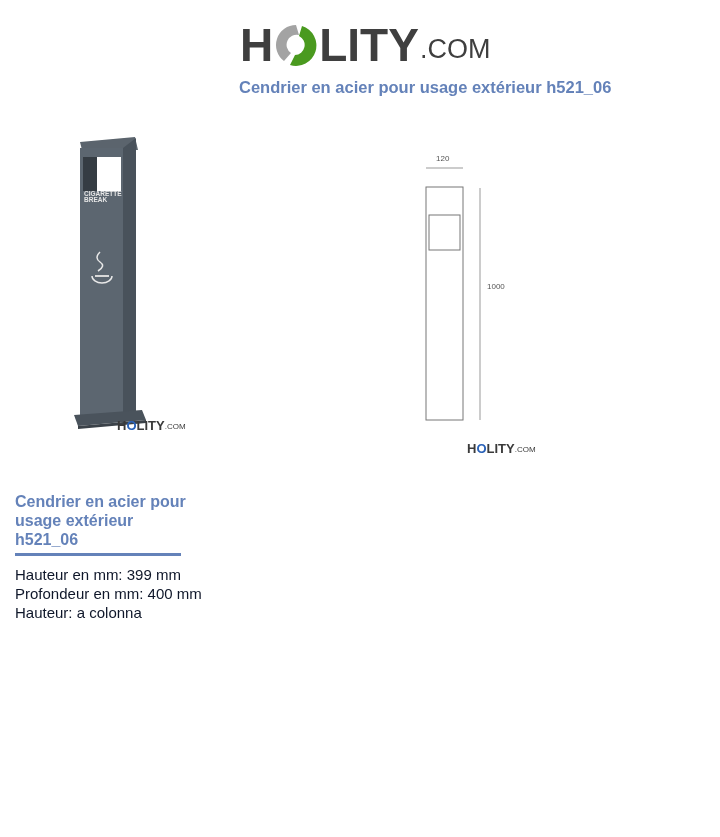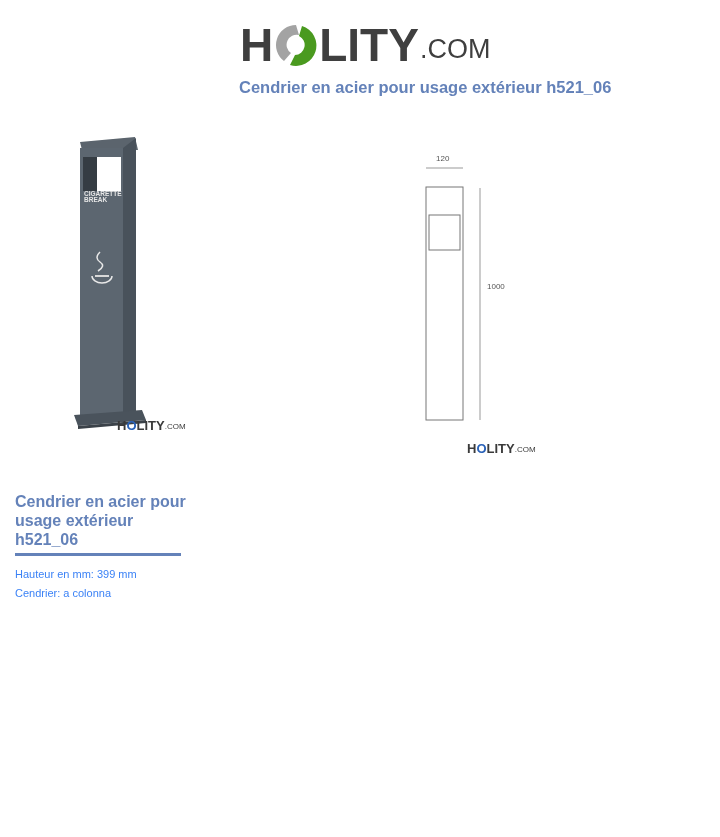--- a/index.html
+++ b/index.html
@@ -39,21 +39,21 @@
 
     .side-title {
       position: absolute; left: 15px; top: 492px; width: 180px;
       font-size: 16px; font-weight: bold; color: #6482b9; line-height: 19px;
     }
     .side-rule {
       position: absolute; left: 15px; top: 553px; width: 166px; height: 3px;
       background: #6482b9;
     }
     .specs { position: absolute; left: 15px; top: 565px; }
-    .spec-line { font-size: 11px; line-height: 19px; color: #3b82f6; white-space: nowrap; }
+    .spec-line { font-size: 15px; line-height: 19px; color: #0f172a; white-space: nowrap; }
   </style>
 </head>
 <body>
 
 <div class="logo">
   <div class="logo-letters">
     <span>H</span>
     <svg class="logo-o" viewBox="0 0 44 46">
       <path d="M22 3 A20 20 0 0 0 10 39 L17 31 A10 10 0 0 1 25 13 Z" fill="#a3a3a3"></path>
       <path d="M28 4 A20 20 0 0 1 16 43 L21 33 A10 10 0 0 0 25 14 Z" fill="#4a9a1f"></path>
@@ -110,14 +110,15 @@
     <span class="l">LITY</span>
     <span class="c">.COM</span>
   </div>
 </div>
 
 <h2 class="side-title">Cendrier en acier pour usage extérieur h521_06</h2>
 <div class="side-rule"></div>
 
 <div class="specs">
   <div class="spec-line">Hauteur en mm: 399 mm</div>
-  <div class="spec-line">Cendrier: a colonna</div>
+  <div class="spec-line">Profondeur en mm: 400 mm</div>
+  <div class="spec-line">Hauteur: a colonna</div>
 </div>
 
 </body></html>

